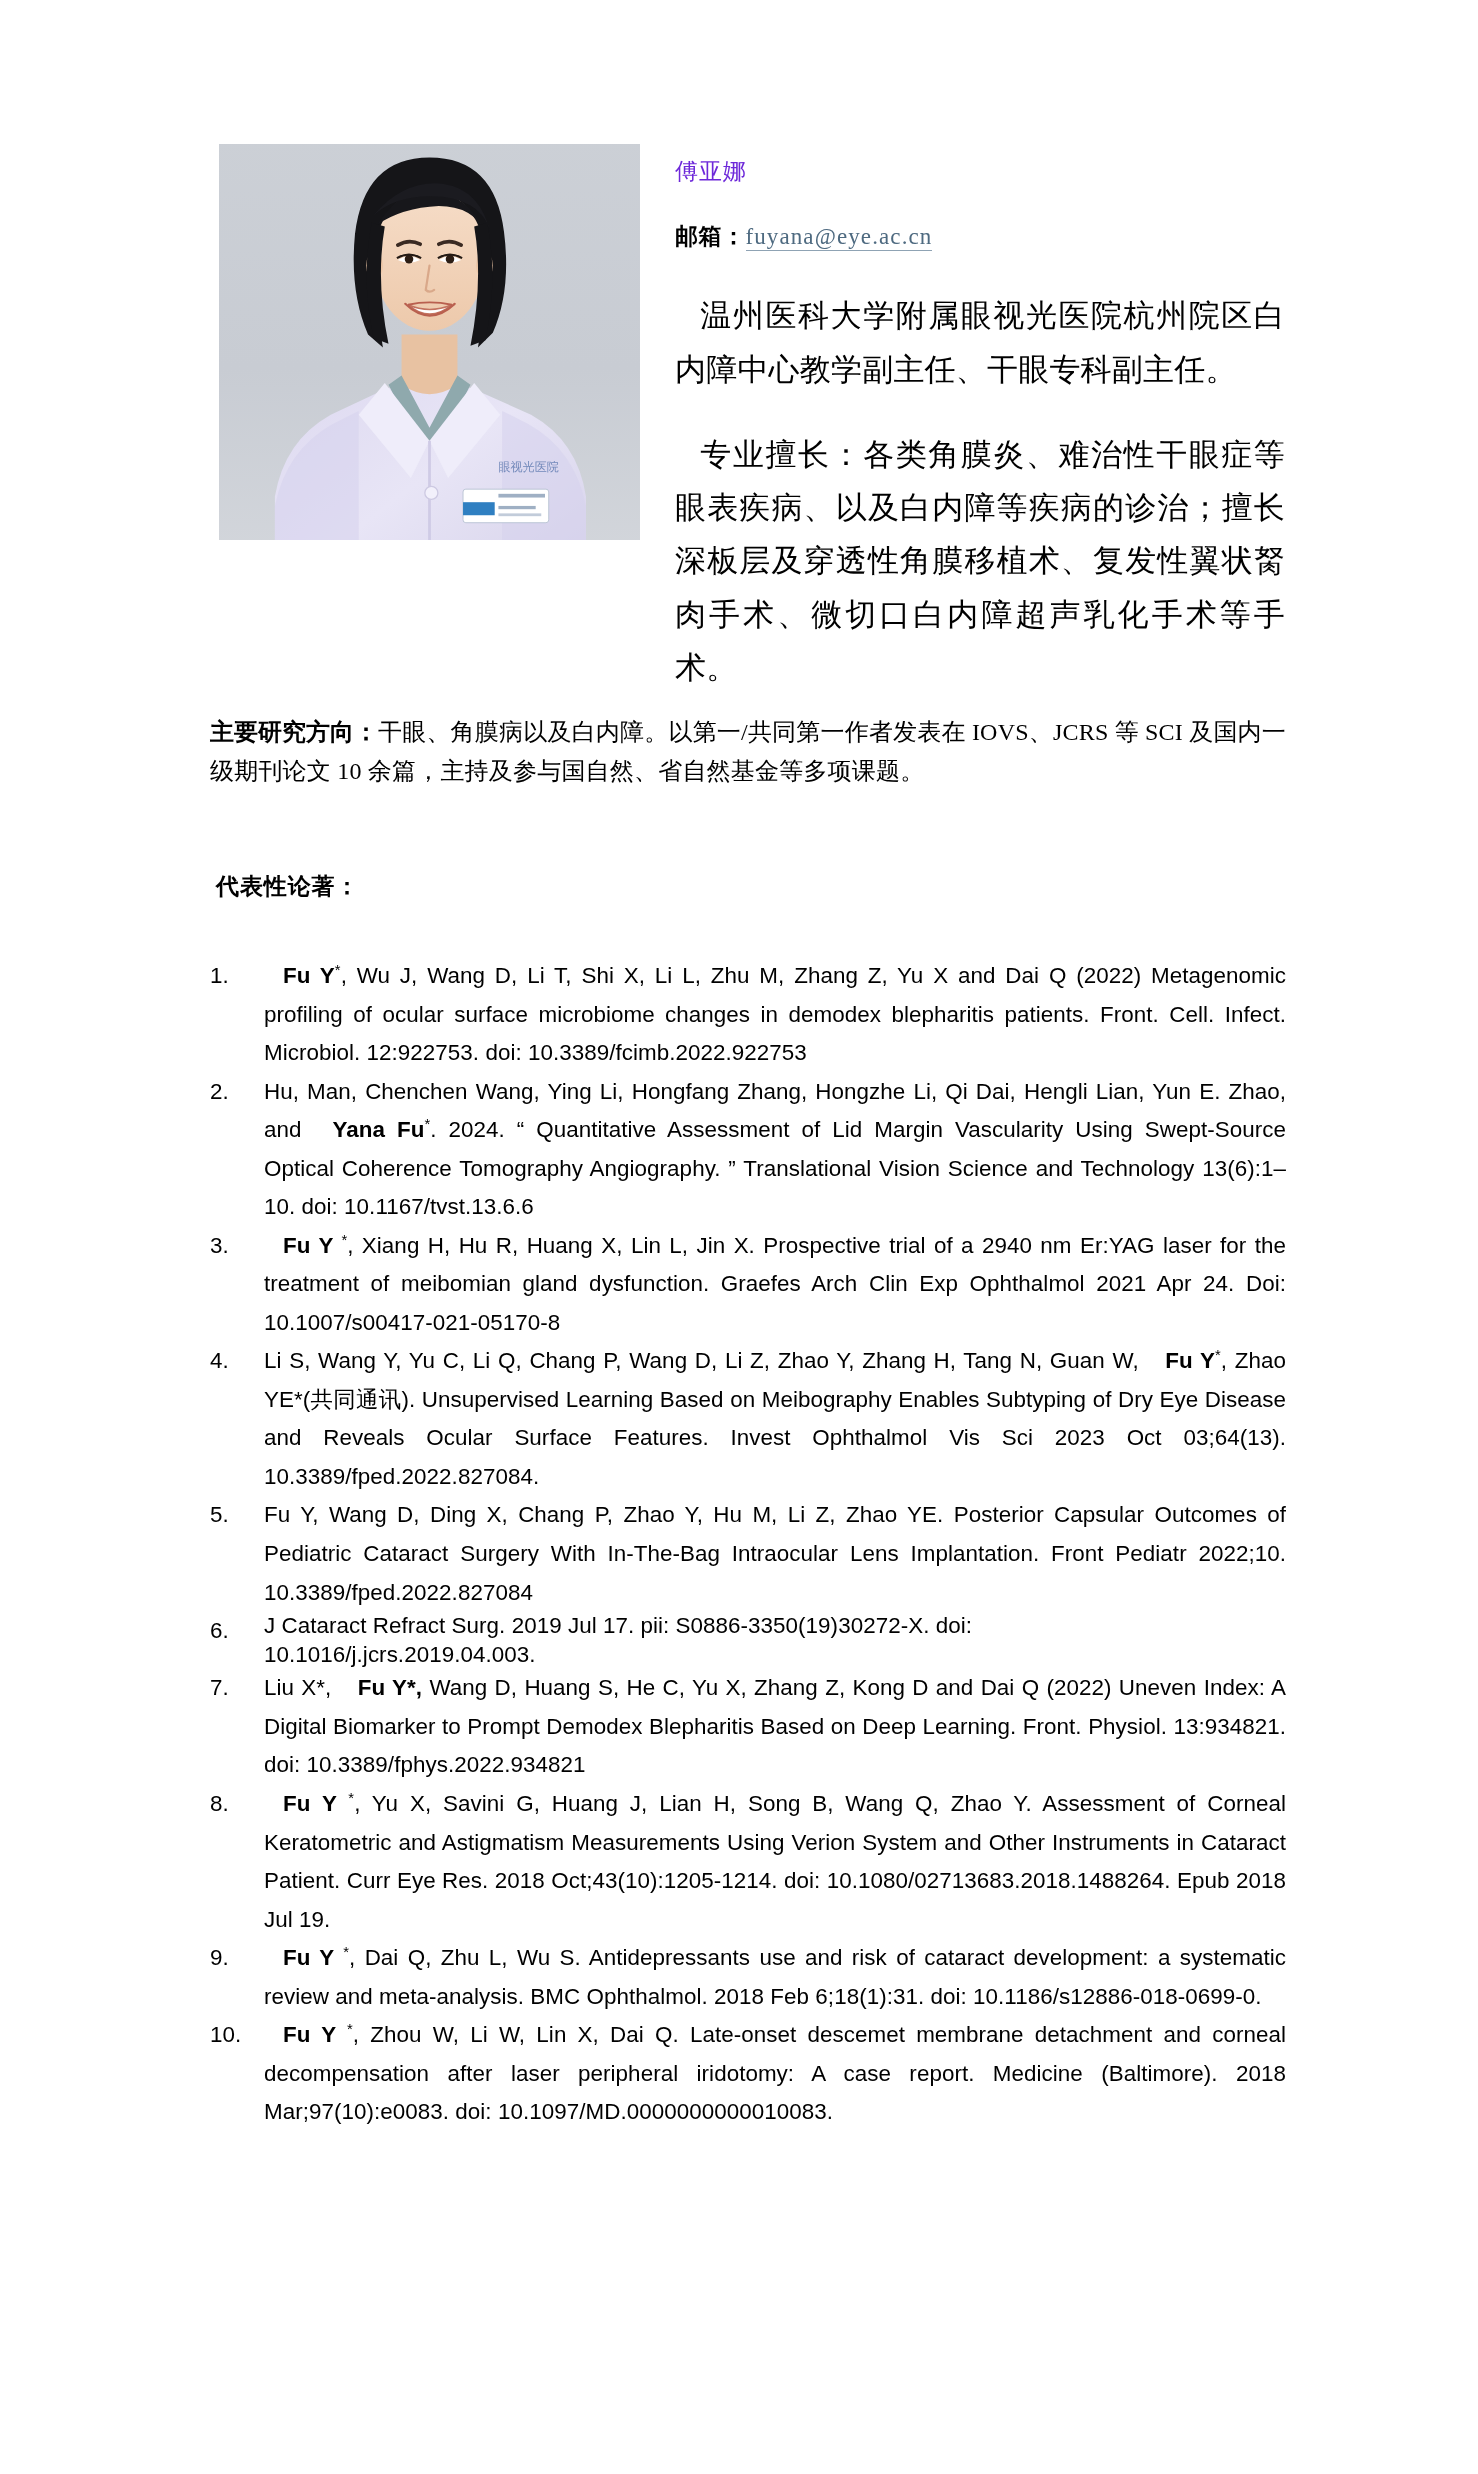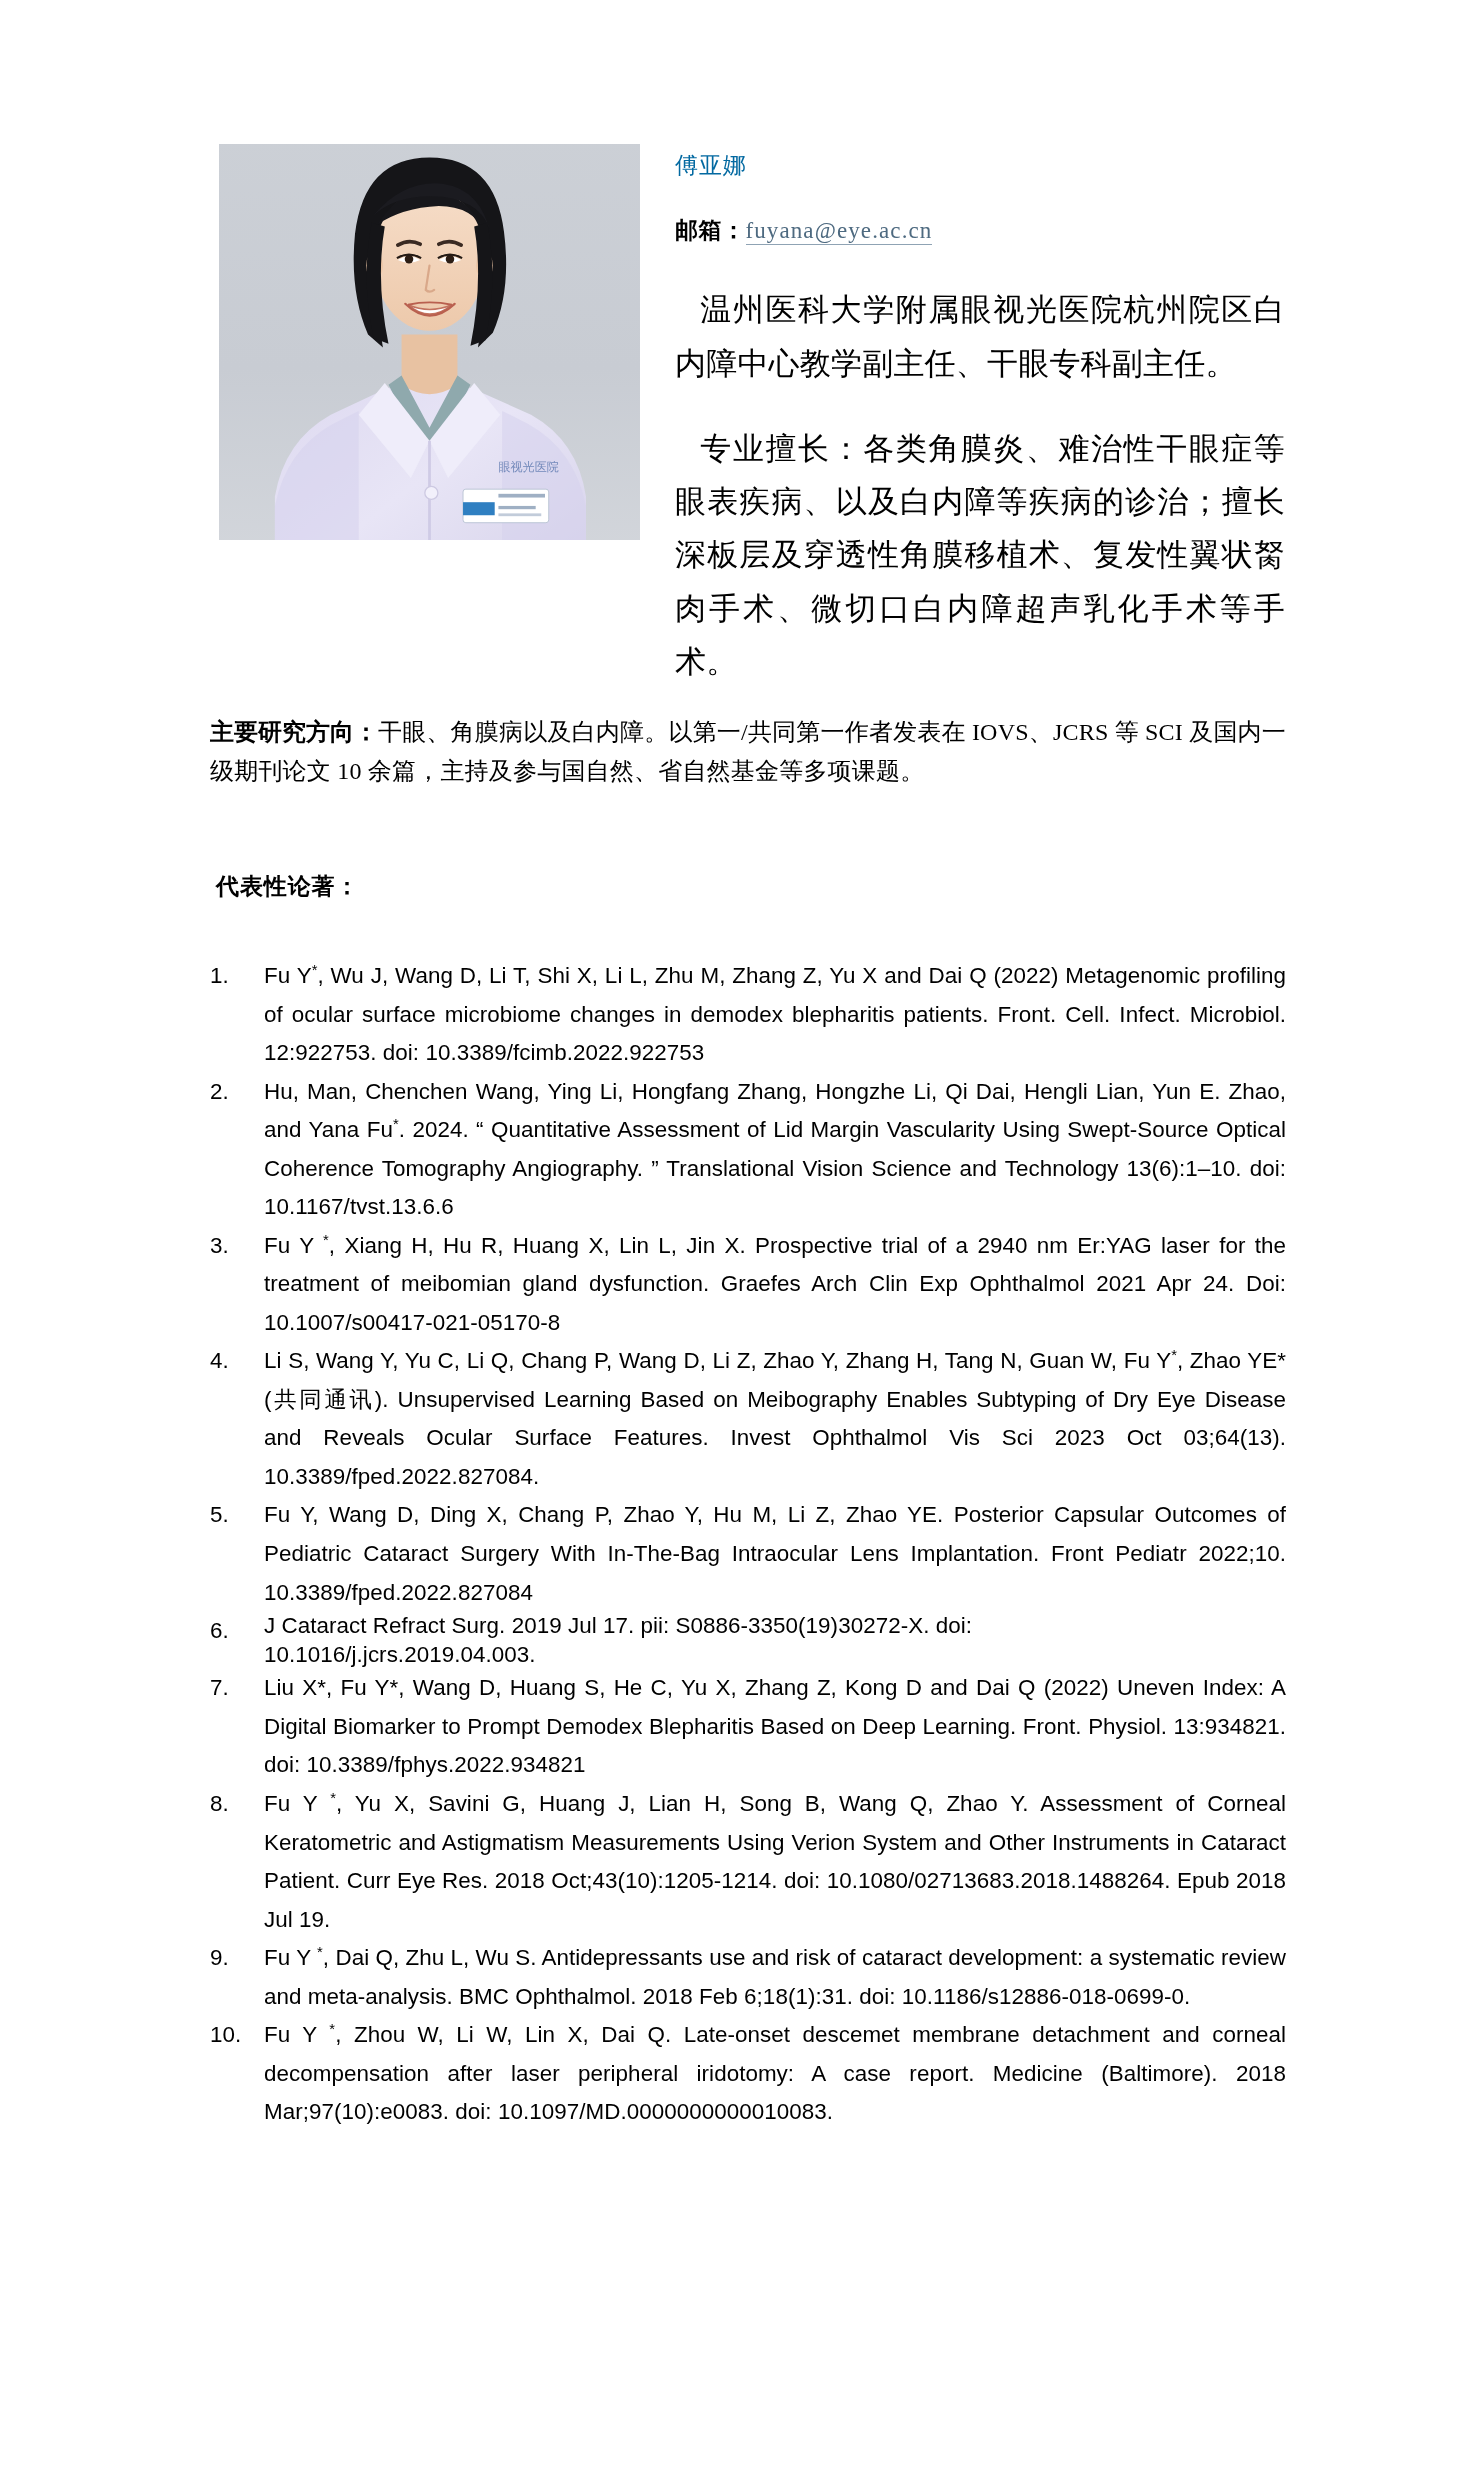--- a/index.html
+++ b/index.html
@@ -46,22 +46,22 @@
 
   .info-col {
     margin-left: 456px;
     width: 610px;
   }
 
   .cn-name {
     font-family: "Liberation Sans", "DejaVu Sans", sans-serif;
     font-size: 23px;
     line-height: 1.2;
-    color: #0369a1;
-    margin: 8px 0 37px 0;
+    color: #6d28d9;
+    margin: 14px 0 37px 0;
     letter-spacing: 0.9px;
   }
 
   .email-line {
     font-size: 23px;
     line-height: 1.2;
     margin: 0 0 39px 0;
     white-space: nowrap;
   }
   .email-label {
@@ -148,21 +148,21 @@
     line-height: 1.72;
     font-family: "Liberation Sans", "DejaVu Sans", sans-serif;
   }
   .pub-body {
     font-size: 22.4px;
     line-height: 1.72;
     text-align: justify;
     font-family: "Liberation Sans", "DejaVu Sans", sans-serif;
     letter-spacing: 0.05px;
   }
-  .pub-body b { font-weight: normal; }
+  .pub-body b { font-weight: bold; margin-left: 19px; }
   .pub-body sup {
     font-size: 0.66em;
     vertical-align: super;
     line-height: 0;
   }
   .tight {
     line-height: 1.28;
     text-align: justify;
   }
 </style>

